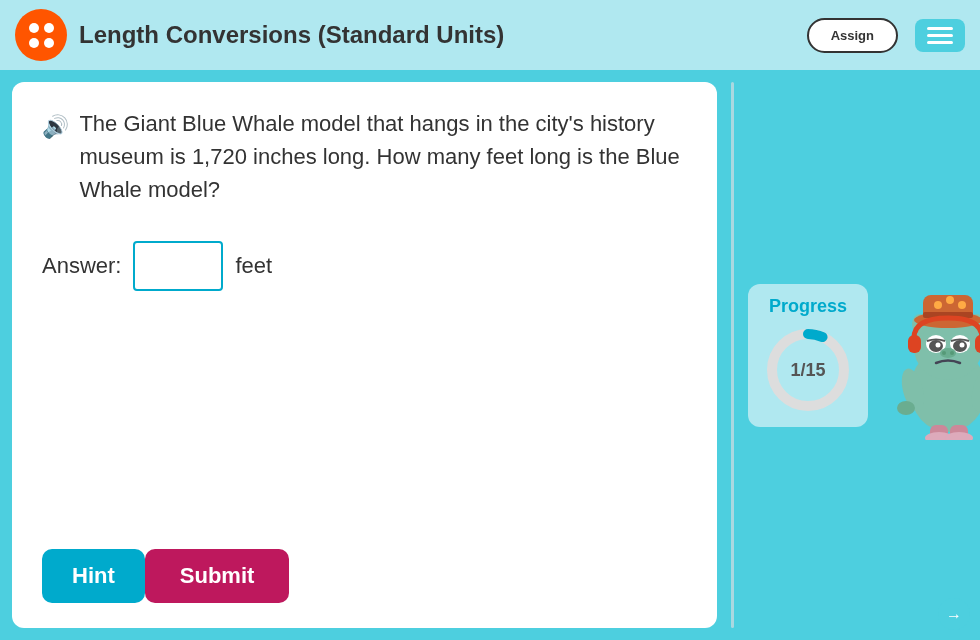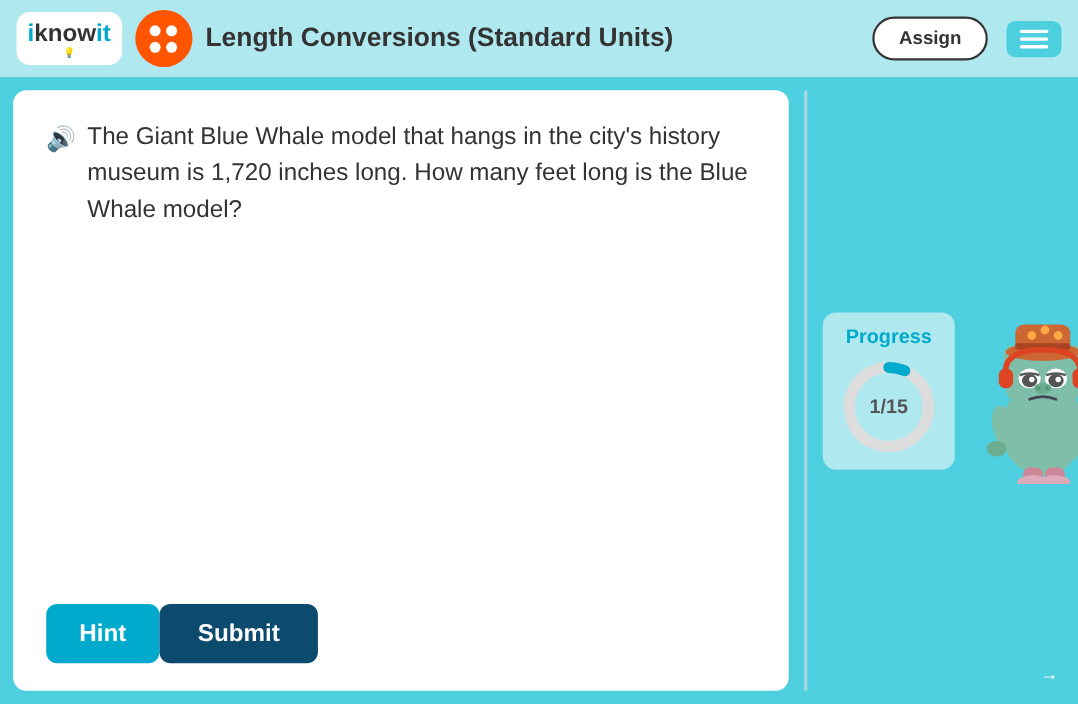--- a/index.html
+++ b/index.html
@@ -64,21 +64,21 @@
       font-weight: bold;
       color: #333;
       flex: 1;
     }
 
     .assign-btn {
       background: white;
       border: 2px solid #333;
       border-radius: 20px;
       padding: 8px 22px;
-      font-size: 17px;
+      font-size: 13px;
       font-weight: bold;
       cursor: pointer;
       color: #333;
     }
 
     .menu-btn {
       background: #4dcfdf;
       border: none;
       border-radius: 8px;
       padding: 8px 12px;
@@ -161,21 +161,21 @@
       border: none;
       border-radius: 10px;
       padding: 14px 30px;
       font-size: 22px;
       font-weight: bold;
       color: white;
       cursor: pointer;
     }
 
     .submit-btn {
-      background: #0c4a6e;
+      background: #be185d;
       border: none;
       border-radius: 10px;
       padding: 14px 35px;
       font-size: 22px;
       font-weight: bold;
       color: white;
       cursor: pointer;
     }
 
     
@@ -281,26 +281,20 @@
       cursor: pointer;
       font-size: 16px;
       color: white;
       font-weight: bold;
     }
   </style>
 </head>
 <body>
 
 <div class="header">
-  <div class="logo-box">
-    <div>
-      <span class="logo-text-i">i</span><span class="logo-text-know">know</span><span class="logo-text-it">it</span>
-    </div>
-    <div class="logo-sub">💡</div>
-  </div>
 
   <div class="dice-icon">
     <div class="dice-dots">
       <div class="dice-dot"></div>
       <div class="dice-dot"></div>
       <div class="dice-dot"></div>
       <div class="dice-dot"></div>
     </div>
   </div>
 
@@ -316,20 +310,25 @@
 </div>
 
 <div class="main">
 
   <div class="question-panel">
     <div class="question-text">
       <span class="sound-icon">🔊</span>
       <span>The Giant Blue Whale model that hangs in the city's history museum is 1,720 inches long. How many feet long is the Blue Whale model?</span>
     </div>
 
+    <div class="answer-row">
+      <span>Answer:</span>
+      <input class="answer-input" type="text" value="" style="">
+      <span>feet</span>
+    </div>
 
     <div class="bottom-btns">
       <button class="hint-btn">Hint</button>
       <button class="submit-btn">Submit</button>
     </div>
   </div>
 
   <div class="divider-v"></div>
 
   <div class="right-panel">

